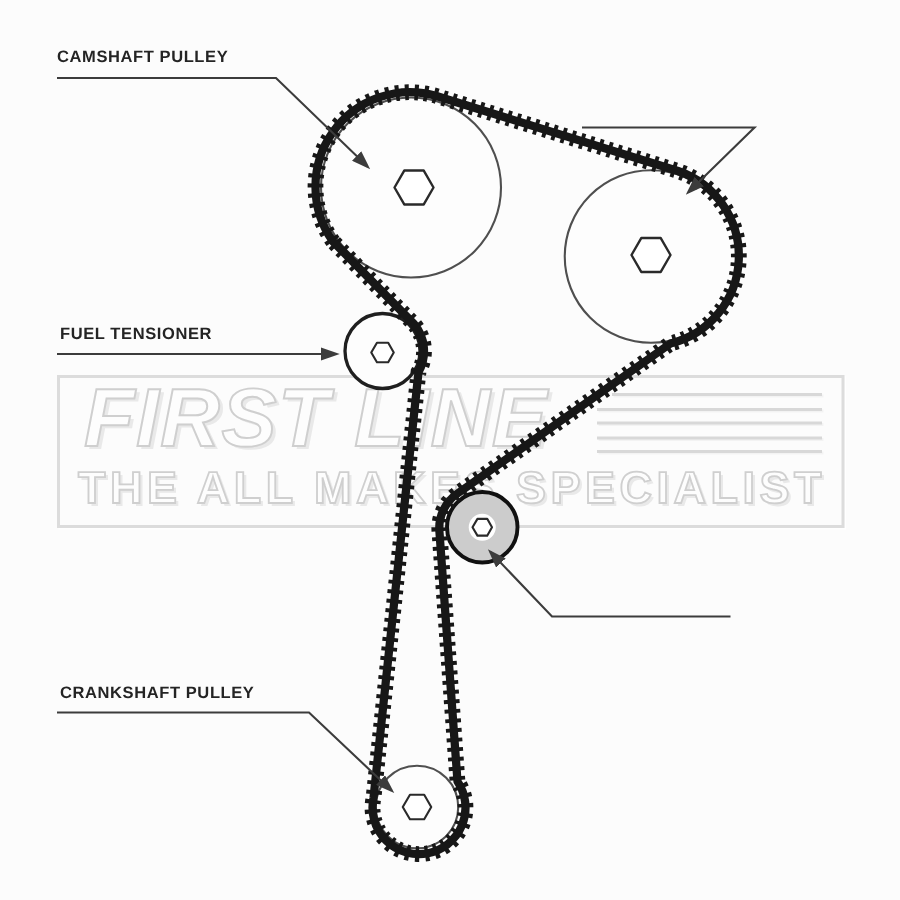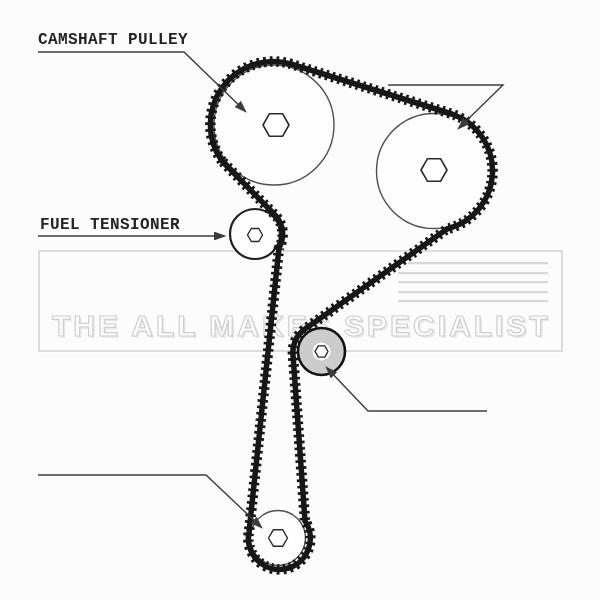--- a/index.html
+++ b/index.html
@@ -62,36 +62,37 @@
   .circle-pump-hub{fill:#ffffff;stroke:none;}
   .hex{fill:#ffffff;stroke:#2a2a2a;stroke-width:1.6;stroke-linejoin:round;}
   .hex-small{stroke-width:1.4;}
   .belt-teeth{fill:none;stroke:var(--belt);stroke-width:10.5;stroke-dasharray:2.6 3.8;}
   .belt-core{fill:none;stroke:var(--belt);stroke-width:5.5;stroke-linejoin:round;}
   .leader{fill:none;stroke:var(--leader-line);stroke-width:1.4;marker-end:url(#arrow);}
   #arrow path{fill:var(--leader-line);}
   
   .label{
     position:absolute;z-index:3;white-space:nowrap;
-    font-weight:700;font-size:16px;line-height:1.1;
-    letter-spacing:.4px;color:var(--label-text);font-family:Liberation Mono, monospace;
+    font-weight:700;font-size:11px;line-height:1.1;
+    letter-spacing:.4px;color:var(--label-text);
   }
   .lbl-cam{left:38px;top:32px;}
   .lbl-fip{left:388px;top:65px;}
   .lbl-ten{left:40px;top:217px;}
   .lbl-wp{left:383px;top:391px;}
   .lbl-crank{left:40px;top:456px;}
 </style>
 </head>
 <body>
 
 <div class="stage">
 
   <div class="watermark">
     <div class="wm-box"></div>
+    <div class="wm-title">FIRST LINE</div>
     <div class="wm-speedline sl1"></div>
     <div class="wm-speedline sl2"></div>
     <div class="wm-speedline sl3"></div>
     <div class="wm-speedline sl4"></div>
     <div class="wm-speedline sl5"></div>
     <div class="wm-subtitle">THE ALL MAKES SPECIALIST</div>
   </div>
 
   <svg class="overlay" width="600" height="600" viewBox="0 0 600 600">
     <defs>
@@ -118,13 +119,14 @@
 
     <path class="leader" d="M38,52 L184,52 L245,111"></path>
     <path class="leader" d="M388,85 L503,85 L459,128"></path>
     <path class="leader" d="M38,236 L224,236"></path>
     <path class="leader" d="M487,411 L368,411 L327,368"></path>
     <path class="leader" d="M38,475 L206,475 L261,527"></path>
   </svg>
 
   <div class="label lbl-cam">CAMSHAFT PULLEY</div>
   <div class="label lbl-ten">FUEL TENSIONER</div>
+  <div class="label lbl-crank">CRANKSHAFT PULLEY</div>
 </div>
 
 </body></html>

